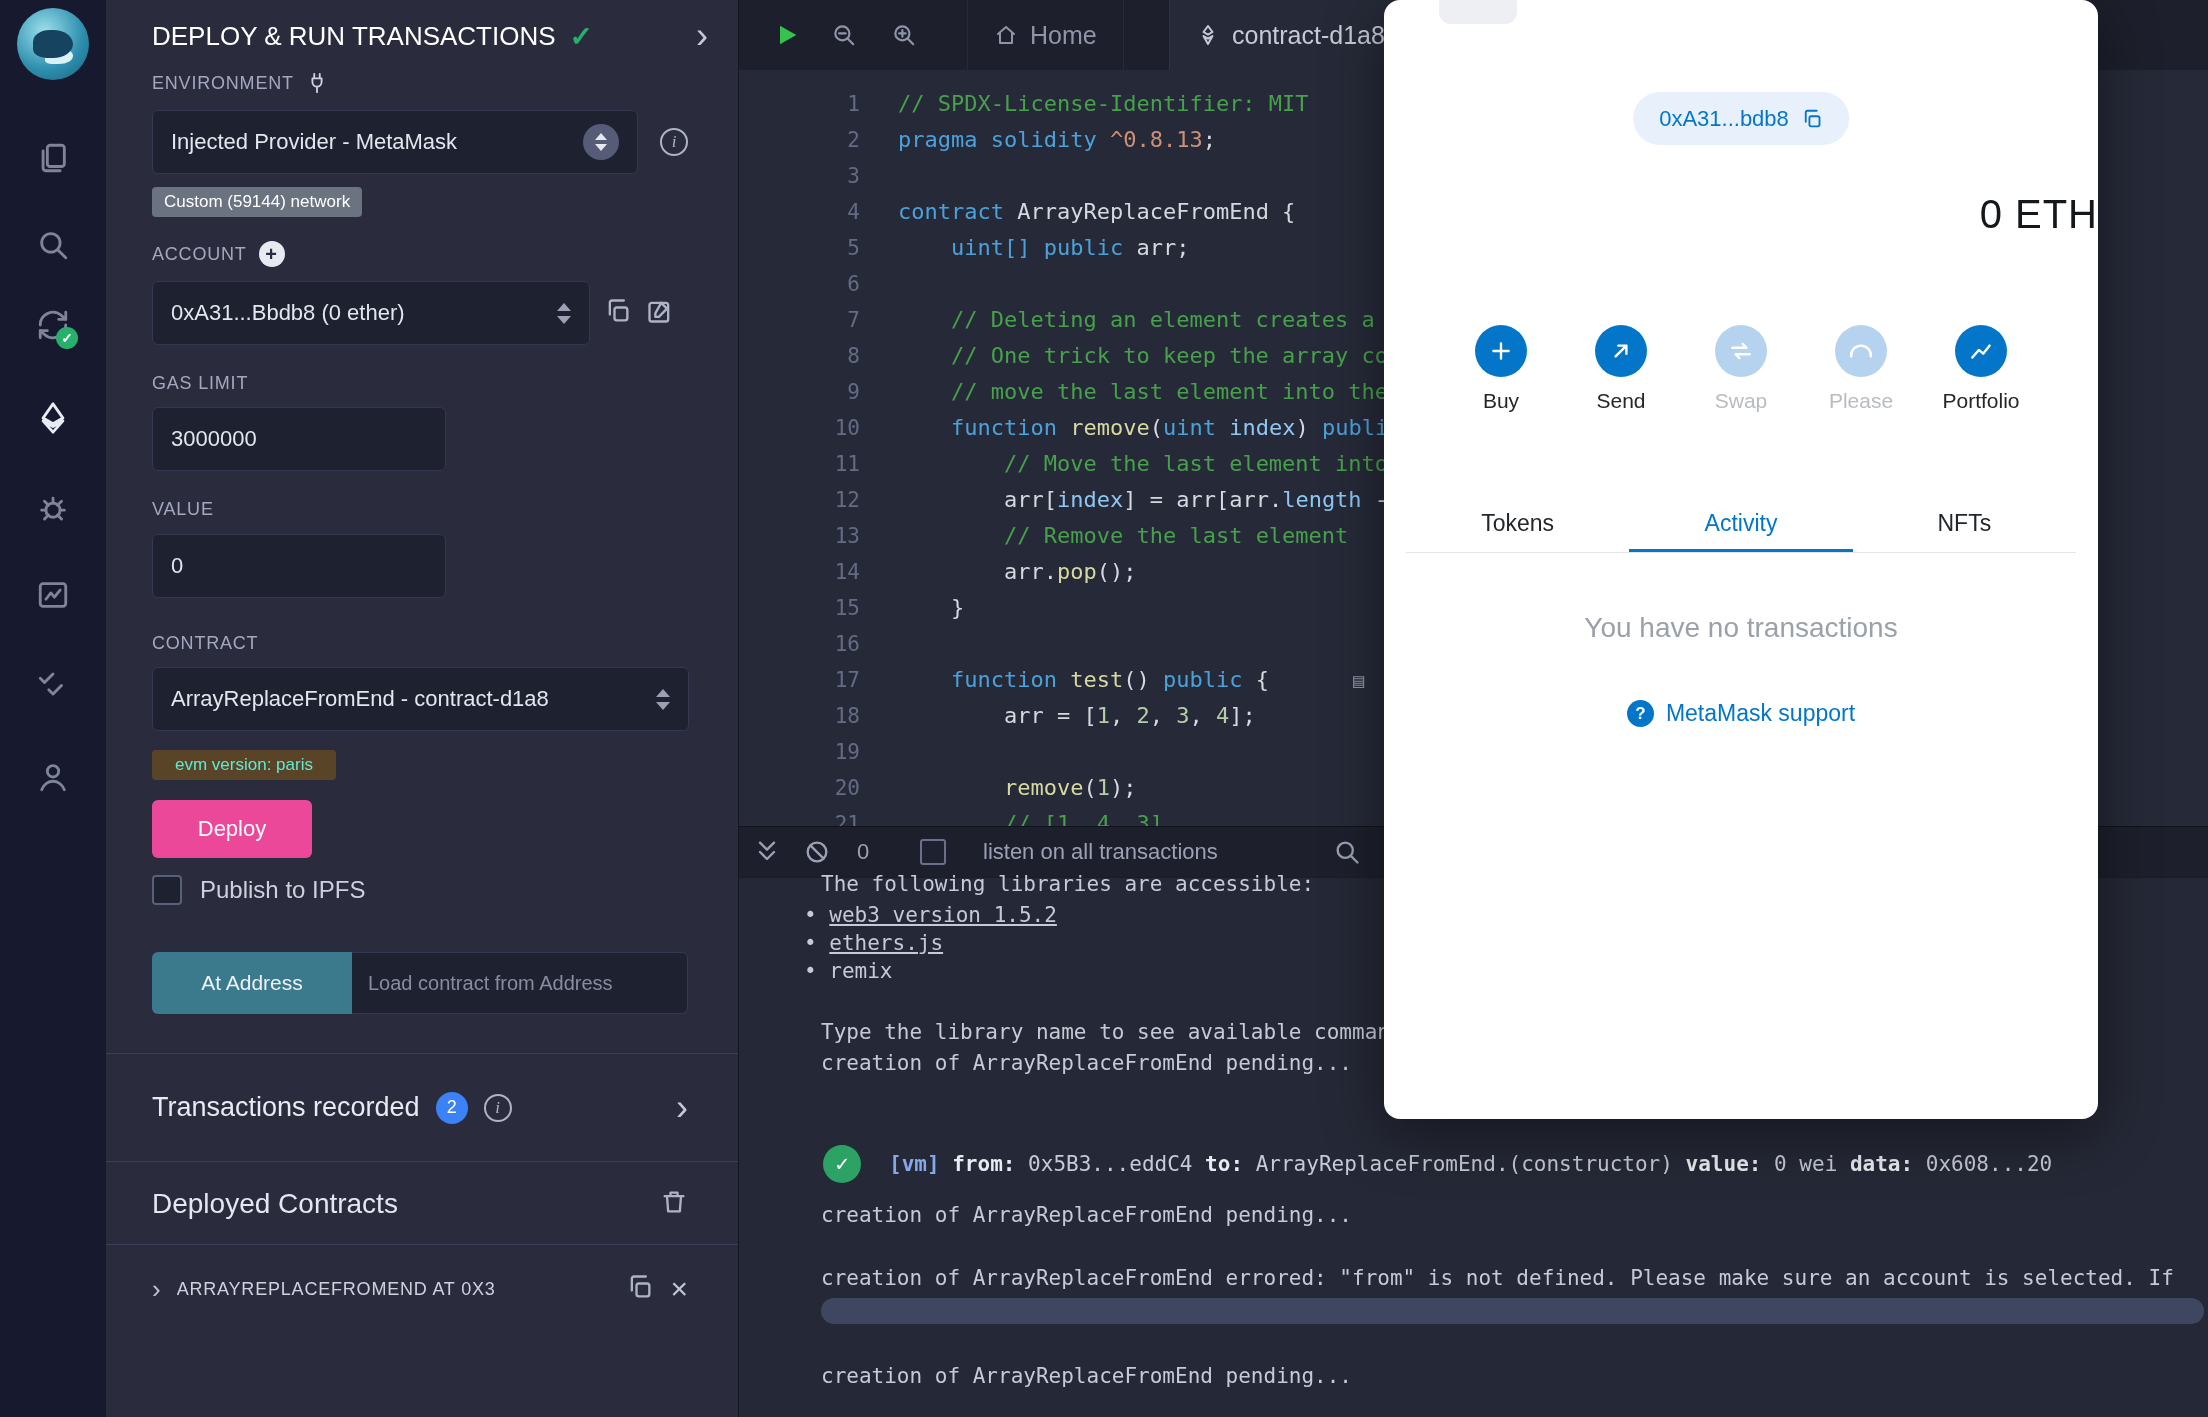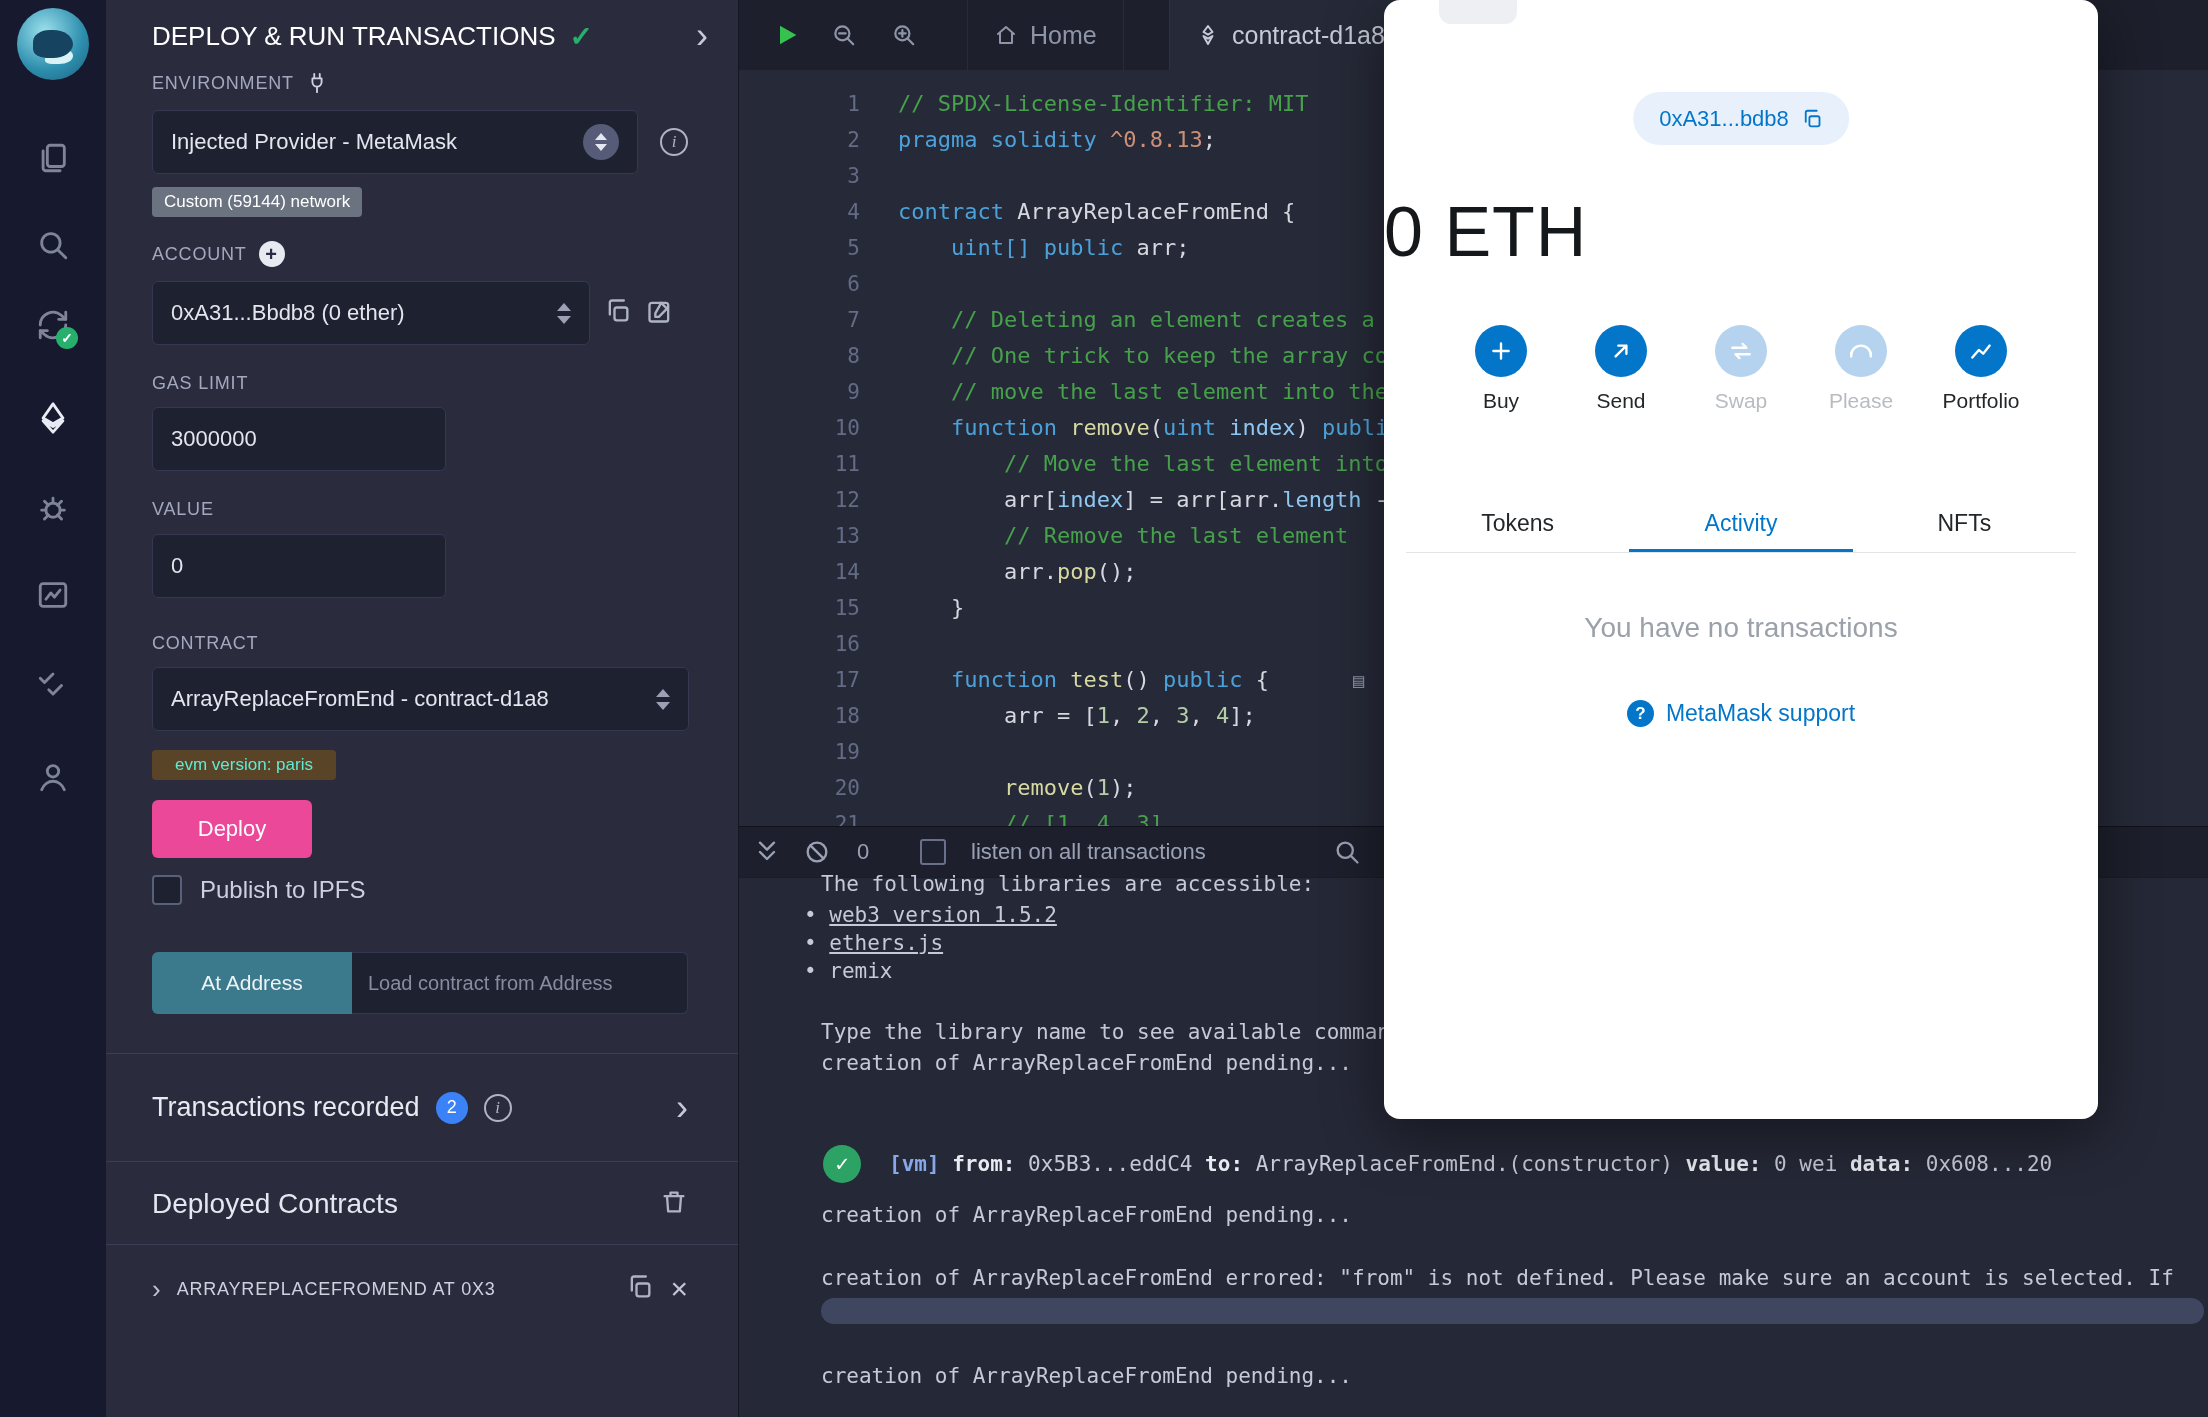--- a/index.html
+++ b/index.html
@@ -103,21 +103,21 @@
 .seg-b{font-weight:bold;color:#e9ebf2}
 .seg-r{color:#c6cad6}
 .seg-vmtag{color:#86a8e8;font-weight:bold}
 .t-scrollbar{position:absolute;left:82px;right:4px;top:472px;height:26px;border-radius:13px;background:#3f4760;cursor:pointer}
 
 
 .mm{position:absolute;left:1384px;top:0;width:714px;height:1119px;background:#fff;border-radius:16px;box-shadow:0 14px 60px rgba(0,0,0,.45);z-index:10}
 .mm-partial{position:absolute;left:55px;top:0;width:78px;height:24px;background:#edeff2;border-radius:0 0 12px 12px;cursor:pointer}
 .mm-pill{position:absolute;top:92px;left:50%;transform:translateX(-50%);height:53px;border-radius:27px;background:#e8f1fb;color:#0376c9;display:flex;align-items:center;gap:12px;padding:0 26px;font-size:22px;font-weight:500;cursor:pointer;white-space:nowrap}
 .mm-pill svg{width:22px;height:22px}
-.mm-balance{position:absolute;top:192px;left:0;right:0;text-align:left;font-size:70px;color:#15181b;font-weight:500;letter-spacing:1px}
+.mm-balance{position:absolute;top:192px;left:0;right:0;text-align:right;font-size:40px;color:#15181b;font-weight:500;letter-spacing:1px}
 .mm-actions{position:absolute;top:325px;left:0;right:0;display:flex;justify-content:center}
 .mm-action{width:120px;display:flex;flex-direction:column;align-items:center;gap:12px}
 .mm-circle{width:52px;height:52px;border-radius:50%;background:#0376c9;display:flex;align-items:center;justify-content:center;cursor:pointer}
 .mm-action.disabled .mm-circle{background:#b5d3ee;cursor:default}
 .mm-circle svg{width:26px;height:26px;stroke:#fff;stroke-width:2.2;fill:none;stroke-linecap:round;stroke-linejoin:round}
 .mm-action-label{font-size:21px;color:#24272a}
 .mm-action.disabled .mm-action-label{color:#b8bcc1}
 .mm-tabs{position:absolute;top:495px;left:22px;right:22px;display:flex;border-bottom:1px solid #e3e6e9;height:58px}
 .mm-tab{flex:1;display:flex;align-items:center;justify-content:center;font-size:23px;color:#24272a;cursor:pointer}
 .mm-tab.active{color:#0376c9;box-shadow:inset 0 -3px 0 #0376c9;font-weight:500}
@@ -392,21 +392,21 @@
             </svg>
         </span>
         <span class="tb" style="left:64px">
           <svg class="svgi" viewBox="0 0 24 24">
               <circle cx="12" cy="12" r="8"></circle>
               <path d="m6.5 6.5 11 11"></path>
             </svg>
         </span>
         <span class="tb tcount" style="left:118px">0</span>
         <span class="tb tcheck" style="left:181px"></span>
-        <span class="tb tlabel" style="left:232px">listen on all transactions</span>
+        <span class="tb tlabel" style="left:244px">listen on all transactions</span>
         <span class="tb" style="left:594px">
           <svg class="svgi" viewBox="0 0 24 24">
               <circle cx="10.5" cy="10.5" r="6.5"></circle>
               <path d="m15.5 15.5 5.5 5.5"></path>
             </svg>
         </span>
       </div>
       <div class="tlog">
           <div class="t-entry" style="top: 44px;">The following libraries are accessible:</div>
           <div class="t-entry t-bullet" style="top: 75px;"><span>• </span><span class="t-link">web3 version 1.5.2</span></div>

